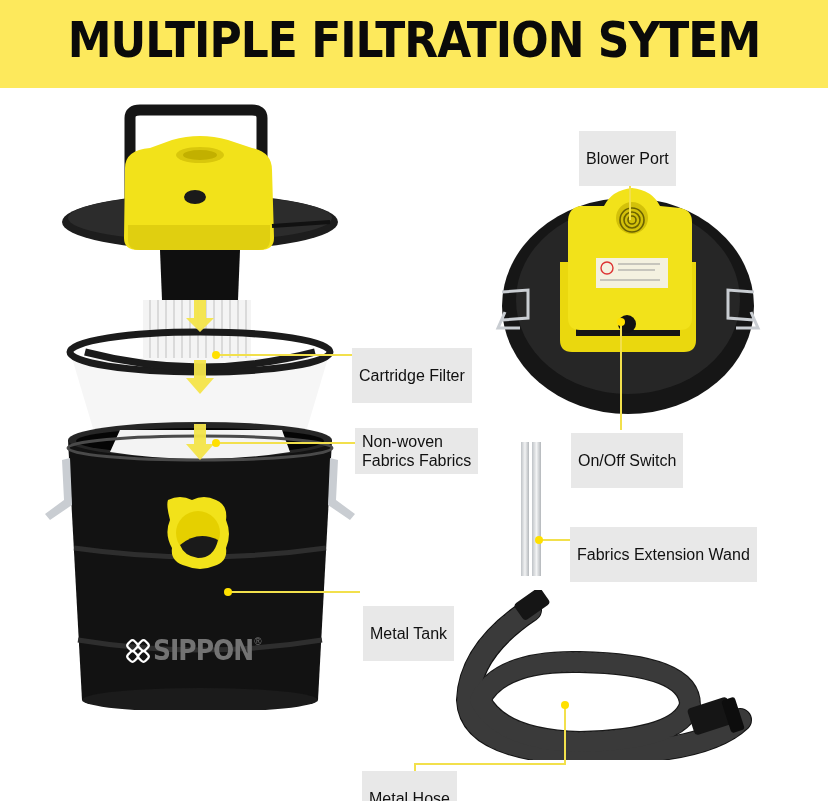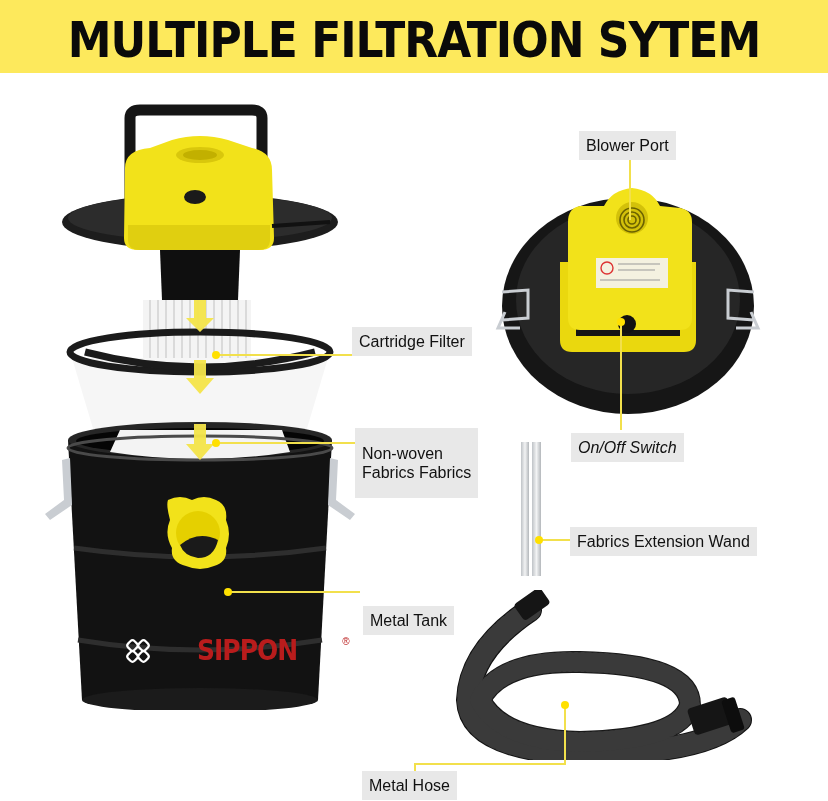--- a/index.html
+++ b/index.html
@@ -1,22 +1,22 @@
 <!DOCTYPE html>
 <html><head>
 <meta charset="utf-8">
 <style>
   html, body { margin:0; padding:0; }
   body { width:828px; height:801px; background:#ffffff; position:relative; overflow:hidden;
          font-family:"Liberation Sans", sans-serif; }
-  .banner { position:absolute; left:0; top:0; width:828px; height:73px; background:#fde95c; }
+  .banner { position:absolute; left:0; top:0; width:828px; height:88px; background:#fde95c; }
   .banner-title { position:absolute; left:0; right:0; top:14px; text-align:center;
          font-family:"DejaVu Sans", sans-serif; font-weight:bold; font-size:44px; letter-spacing:-1px;
          color:#0a0a0a; transform:scaleY(1.15); }
-  .label { position:absolute; background:#e8e8e8; color:#111; font-size:16px; padding:5px 7px;
+  .label { position:absolute; background:#e8e8e8; color:#111; font-size:16px; padding:18px 7px;
            line-height:19px; white-space:nowrap; }
   .line { position:absolute; background:#f2e04c; }
   .dot { position:absolute; width:8px; height:8px; border-radius:50%; background:#ffe000; }
   svg { position:absolute; }
 </style>
 </head>
 <body>
 
 <div class="banner">
   <div class="banner-title">MULTIPLE FILTRATION SYTEM</div>
@@ -76,21 +76,21 @@
   <circle cx="198" cy="533" r="22" fill="#e5d000"></circle>
   <path d="M180 545 Q198 530 218 540 Q214 558 198 558 Q184 556 180 545Z" fill="#1a1a1a"></path>
 
   <g fill="#f5e54a" opacity="0.95">
     <path d="M194 300 L206 300 L206 318 L214 318 L200 332 L186 318 L194 318Z"></path>
     <path d="M194 360 L206 360 L206 378 L214 378 L200 394 L186 378 L194 378Z"></path>
     <path d="M194 424 L206 424 L206 444 L214 444 L200 460 L186 444 L194 444Z"></path>
   </g>
 </svg>
 
-<div style="position:absolute;left:126px;top:636px;display:flex;align-items:center;color:#b91c1c;gap:44px;">
+<div style="position:absolute;left:126px;top:636px;display:flex;align-items:center;color:#737373;">
   <svg style="position:relative" width="24" height="24" viewBox="0 0 24 24">
     <g fill="none" stroke="#fff" stroke-width="2.2">
       <rect x="2" y="2" width="9" height="9" rx="3" transform="rotate(45 6.5 6.5)"></rect>
       <rect x="13" y="2" width="9" height="9" rx="3" transform="rotate(45 17.5 6.5)"></rect>
       <rect x="2" y="13" width="9" height="9" rx="3" transform="rotate(45 6.5 17.5)"></rect>
       <rect x="13" y="13" width="9" height="9" rx="3" transform="rotate(45 17.5 17.5)"></rect>
     </g>
   </svg>
   <span style="font-family:'DejaVu Sans',sans-serif;font-weight:bold;font-size:25px;letter-spacing:-1px;margin-left:3px;transform:scaleY(1.15);display:inline-block;">SIPPON</span>
   <span style="font-size:10px;align-self:flex-start;margin-left:1px;">®</span>
@@ -162,21 +162,21 @@
 
 <div class="line" style="left:228px;top:591px;width:132px;height:2px;"></div>
 <div class="dot" style="left:224px;top:588px;"></div>
 
 <div class="line" style="left:564px;top:705px;width:2px;height:60px;"></div>
 <div class="line" style="left:414px;top:763px;width:152px;height:2px;"></div>
 <div class="line" style="left:414px;top:763px;width:2px;height:10px;"></div>
 <div class="dot" style="left:561px;top:701px;"></div>
 
 <div class="label" style="left:579px;top:131px;">Blower Port</div>
-<div class="label" style="left:352px;top:327px;">Cartridge Filter</div>
-<div class="label" style="left:355px;top:428px;padding:16px 7px;">
+<div class="label" style="left:352px;top:348px;">Cartridge Filter</div>
+<div class="label" style="left:355px;top:428px;padding:4px 7px;">
   <div>Non-woven</div>
   <div>Fabrics Fabrics</div>
 </div>
-<div class="label" style="left:571px;top:433px;font-style:italic;">On/Off Switch</div>
+<div class="label" style="left:571px;top:433px;">On/Off Switch</div>
 <div class="label" style="left:570px;top:527px;">Fabrics Extension Wand</div>
 <div class="label" style="left:363px;top:606px;">Metal Tank</div>
 <div class="label" style="left:362px;top:771px;">Metal Hose</div>
 
 </body></html>

